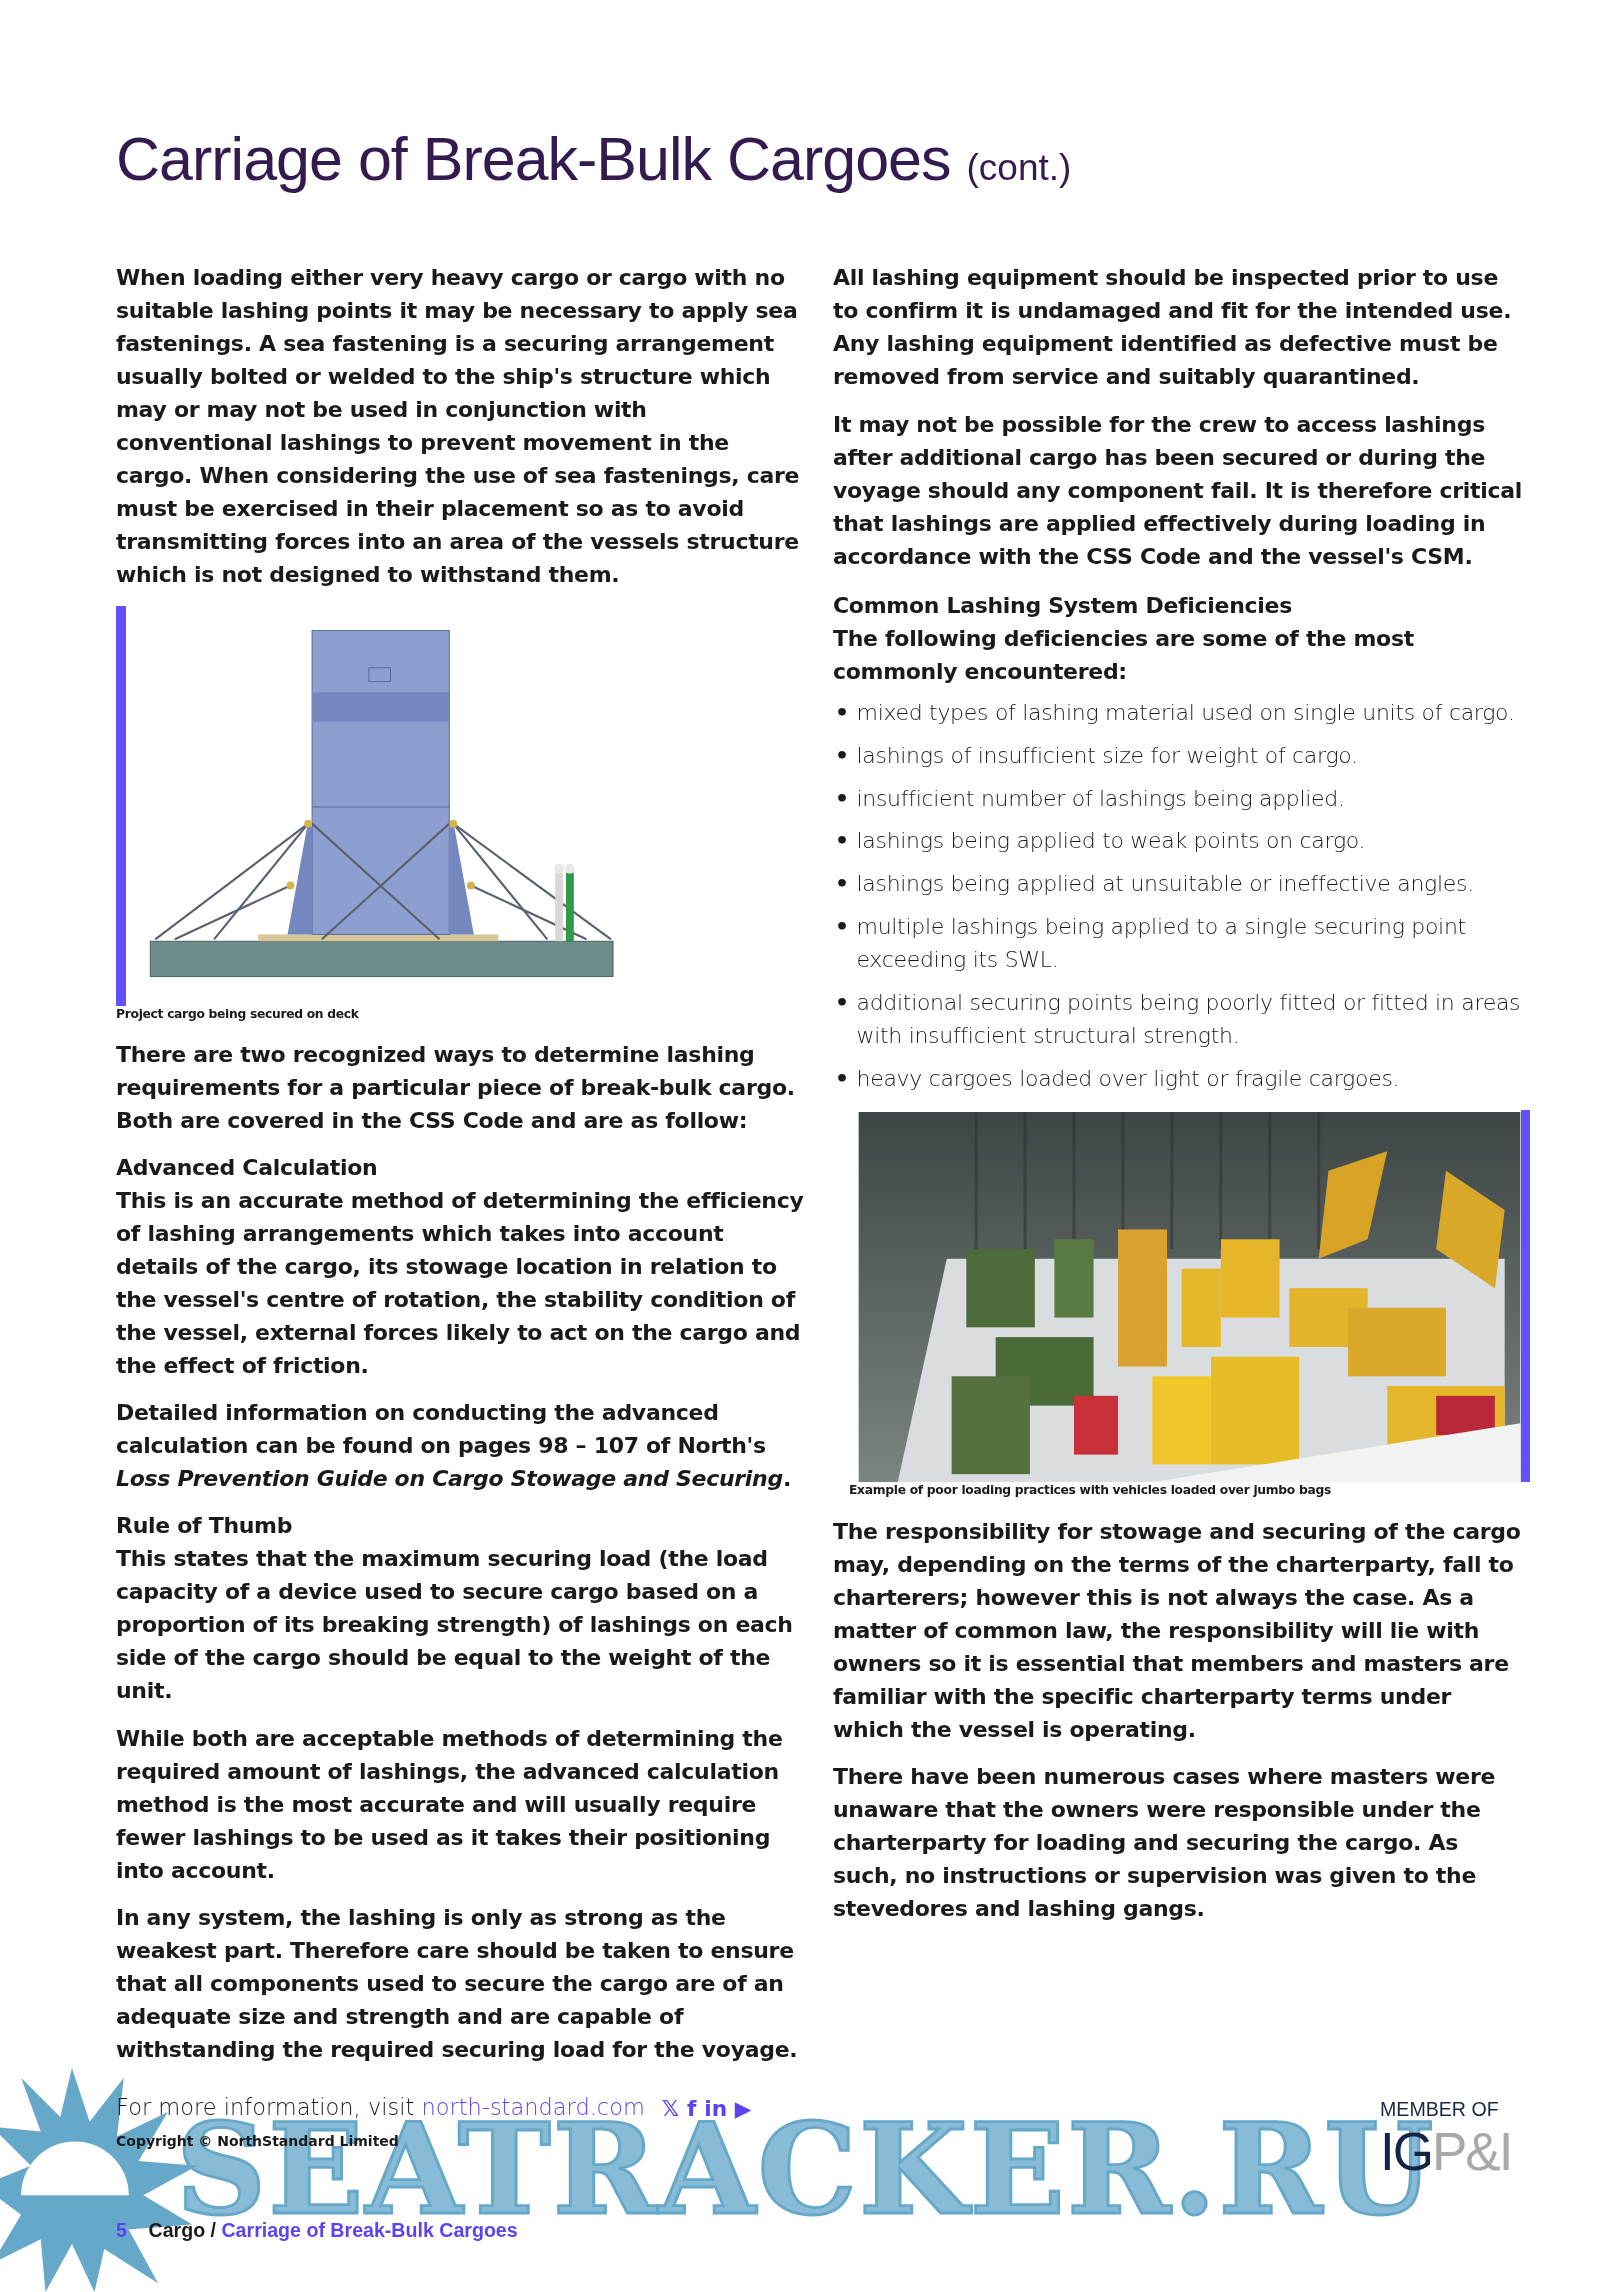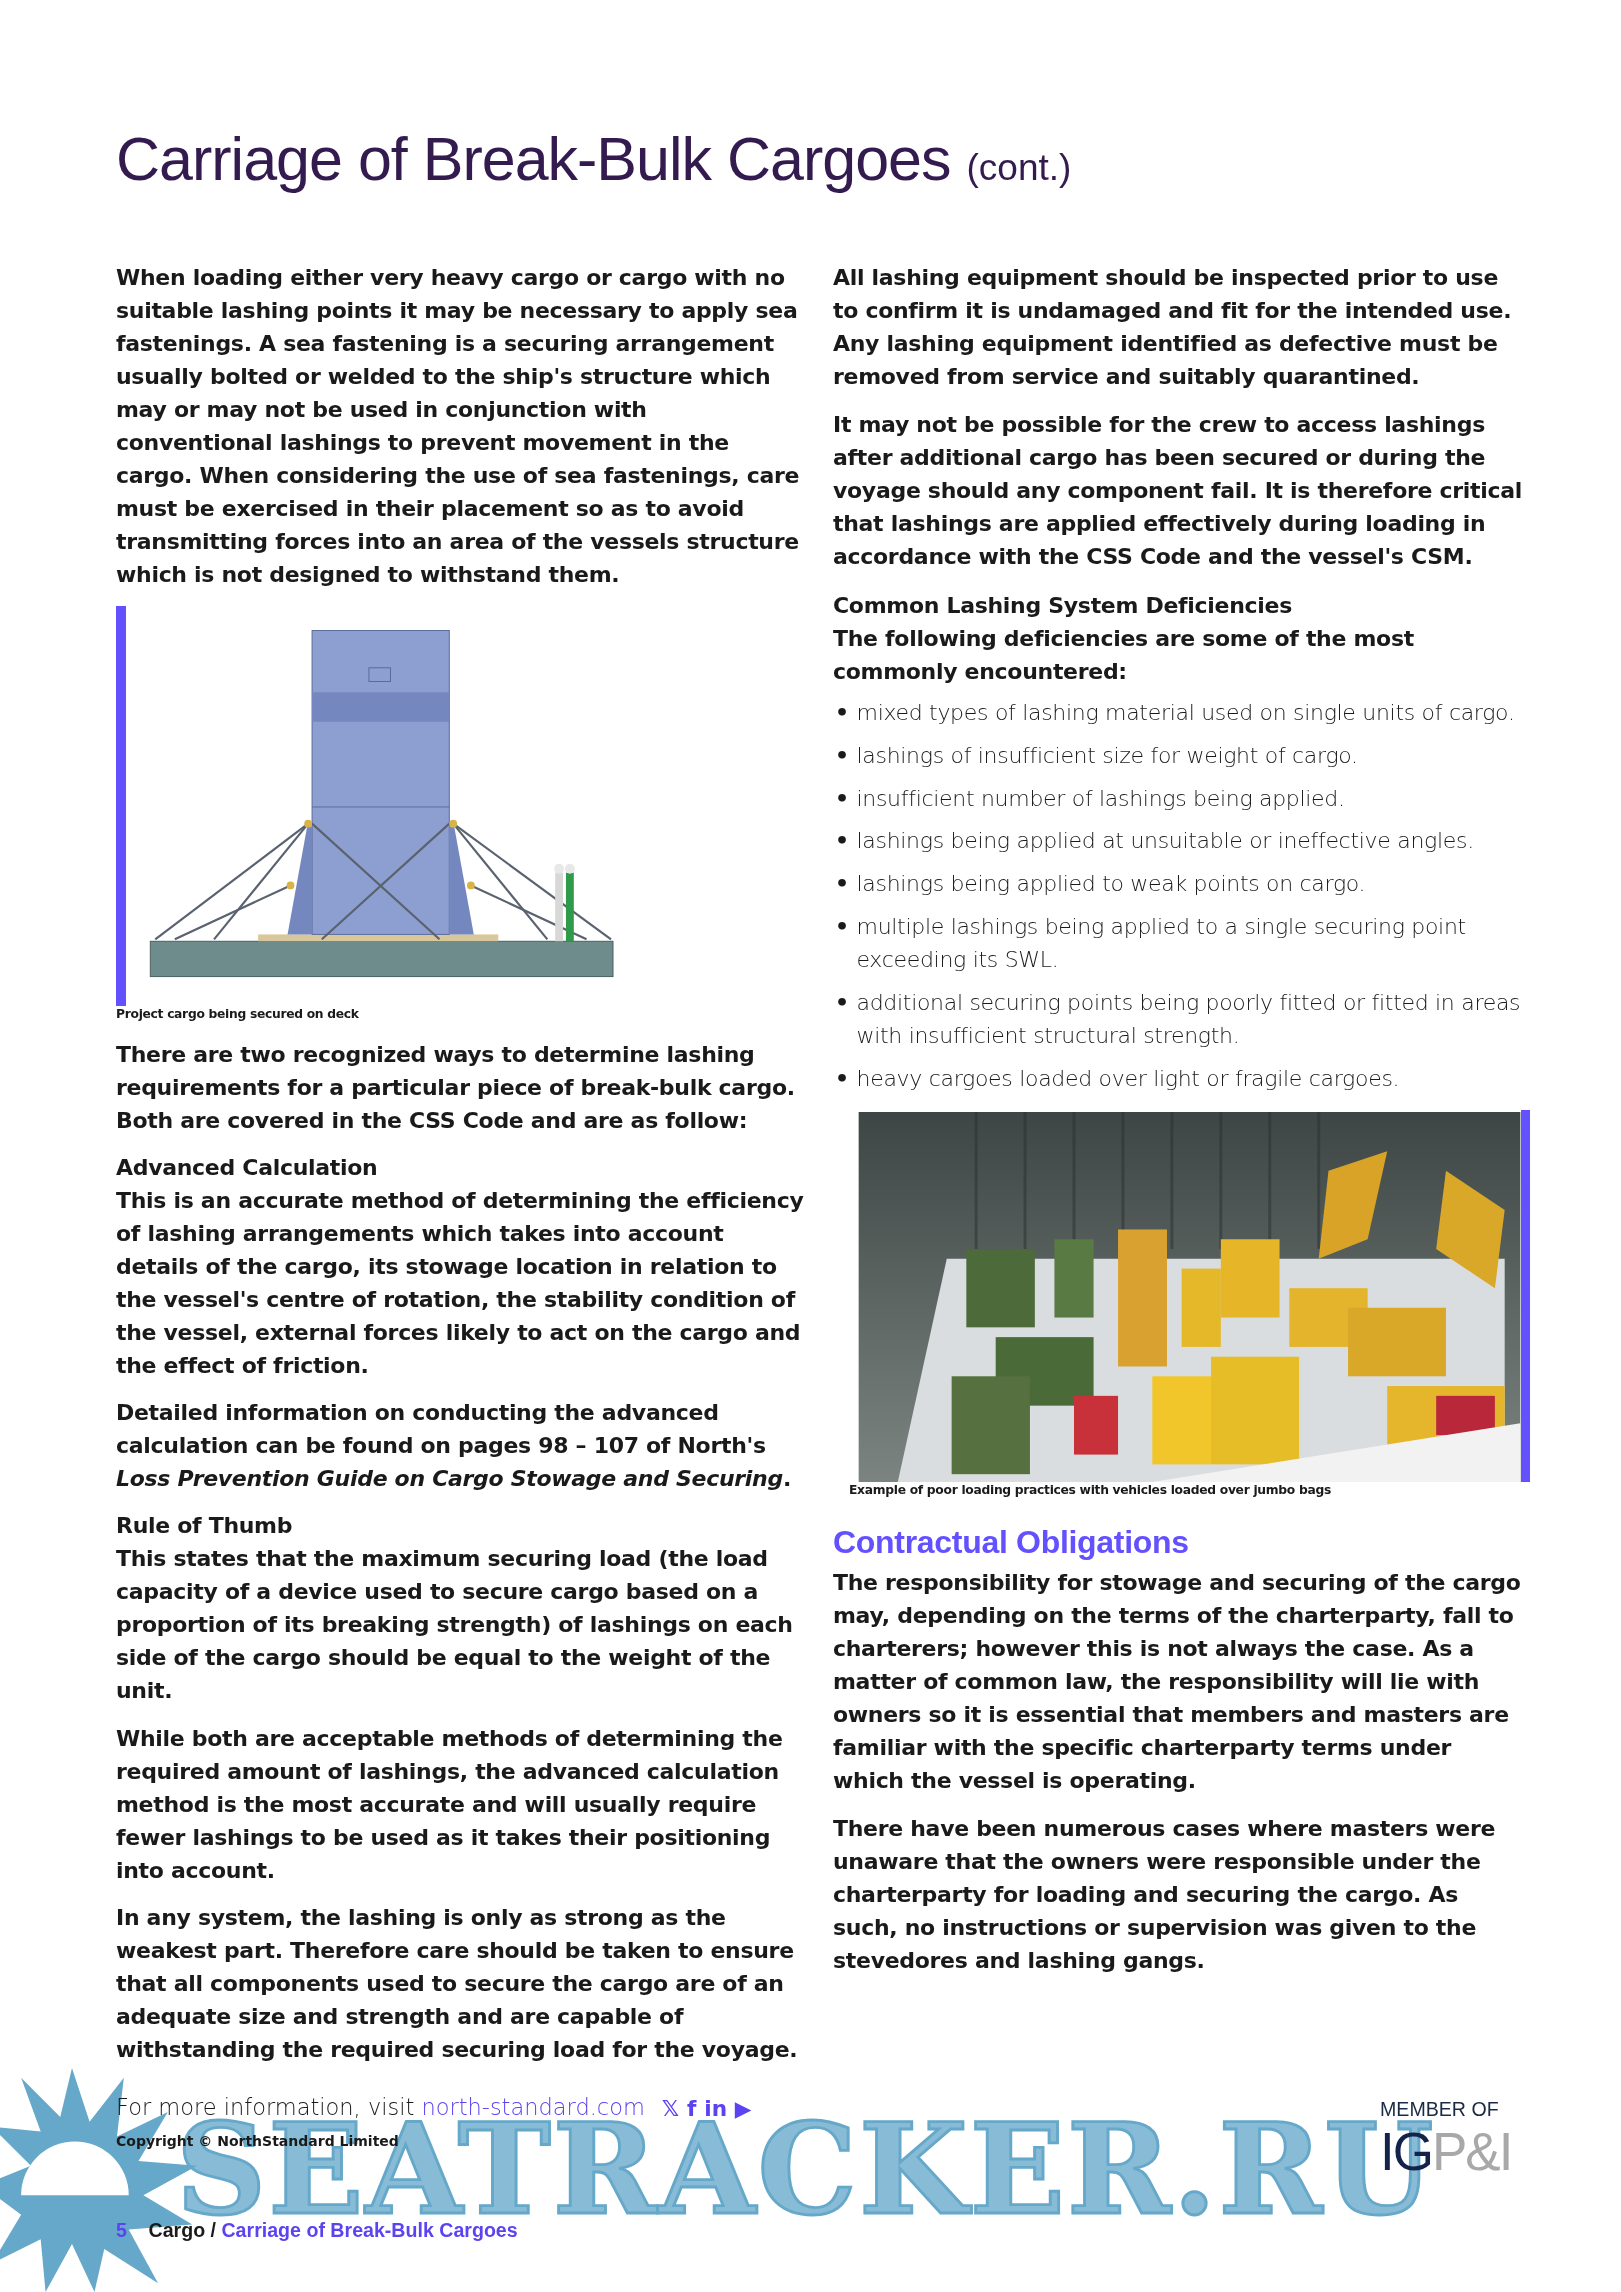--- a/index.html
+++ b/index.html
@@ -101,22 +101,22 @@
 <div class="col col-right">
   <p>All lashing equipment should be inspected prior to use to confirm it is undamaged and fit for the intended use. Any lashing equipment identified as defective must be removed from service and suitably quarantined.</p>
   <p>It may not be possible for the crew to access lashings after additional cargo has been secured or during the voyage should any component fail. It is therefore critical that lashings are applied effectively during loading in accordance with the CSS Code and the vessel's CSM.</p>
 
   <h3 class="subhead" style="margin-top:17.6px">Common Lashing System Deficiencies</h3>
   <p style="margin-bottom:0">The following deficiencies are some of the most commonly encountered:</p>
   <ul class="defs">
     <li>mixed types of lashing material used on single units of cargo.</li>
     <li>lashings of insufficient size for weight of cargo.</li>
     <li>insufficient number of lashings being applied.</li>
+    <li>lashings being applied to weak points on cargo.</li>
     <li>lashings being applied at unsuitable or ineffective angles.</li>
-    <li>lashings being applied to weak points on cargo.</li>
     <li>multiple lashings being applied to a single securing point exceeding its SWL.</li>
     <li>additional securing points being poorly fitted or fitted in areas with insufficient structural strength.</li>
     <li>heavy cargoes loaded over light or fragile cargoes.</li>
   </ul>
 
   <div class="figure-right">
     <svg width="663" height="370" viewBox="0 0 676 378" style="position:absolute;left:0;top:0">
       <defs>
         <linearGradient id="wall" x1="0" y1="0" x2="0" y2="1">
           <stop offset="0" stop-color="#3d4644"></stop>
@@ -150,21 +150,20 @@
       <rect x="540" y="280" width="120" height="70" fill="#e5b52b"></rect>
       <rect x="590" y="290" width="60" height="40" fill="#b8283a"></rect>
       <polygon points="480,60 540,40 520,130 470,150" fill="#d8a326"></polygon>
       <polygon points="600,60 660,100 650,180 590,140" fill="#d9a828"></polygon>
       <polygon points="300,378 676,318 676,378" fill="#f2f2f2"></polygon>
     </svg>
     <div class="accent-bar-right"></div>
   </div>
   <p class="caption" style="margin-left:16px">Example of poor loading practices with vehicles loaded over jumbo bags</p>
 
-  <h2 class="section-title">Contractual Obligations</h2>
   <p>The responsibility for stowage and securing of the cargo may, depending on the terms of the charterparty, fall to charterers; however this is not always the case. As a matter of common law, the responsibility will lie with owners so it is essential that members and masters are familiar with the specific charterparty terms under which the vessel is operating.</p>
   <p>There have been numerous cases where masters were unaware that the owners were responsible under the charterparty for loading and securing the cargo. As such, no instructions or supervision was given to the stevedores and lashing gangs.</p>
 </div>
 
 <svg class="watermark" viewBox="0 0 1654 229" width="1621" height="224">
   <g fill="#66a8c9">
     <polygon points="72,0 90,55 125,10 118,70 170,45 140,95 200,100 145,130 195,160 130,165 160,220 105,185 95,229 72,180 45,229 40,175 -10,200 20,150 -20,120 30,100 -10,60 40,65 20,10 60,50"></polygon>
   </g>
   <path d="M 20 130 A 55 55 0 0 1 130 130 Z" fill="#ffffff"></path>
 </svg>

